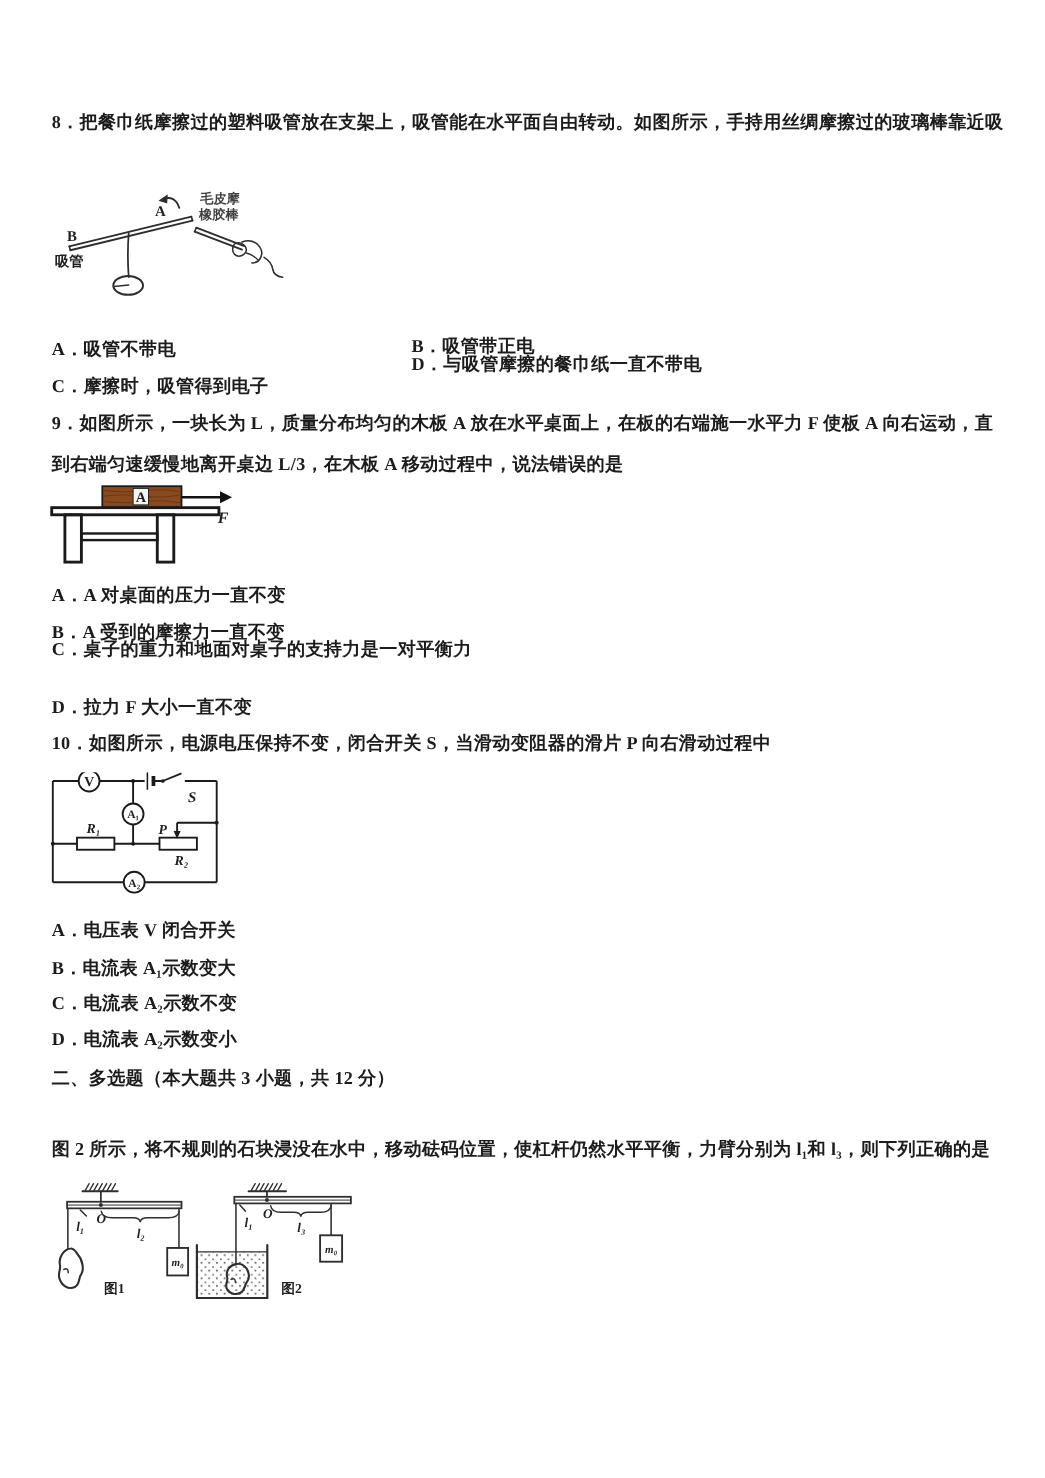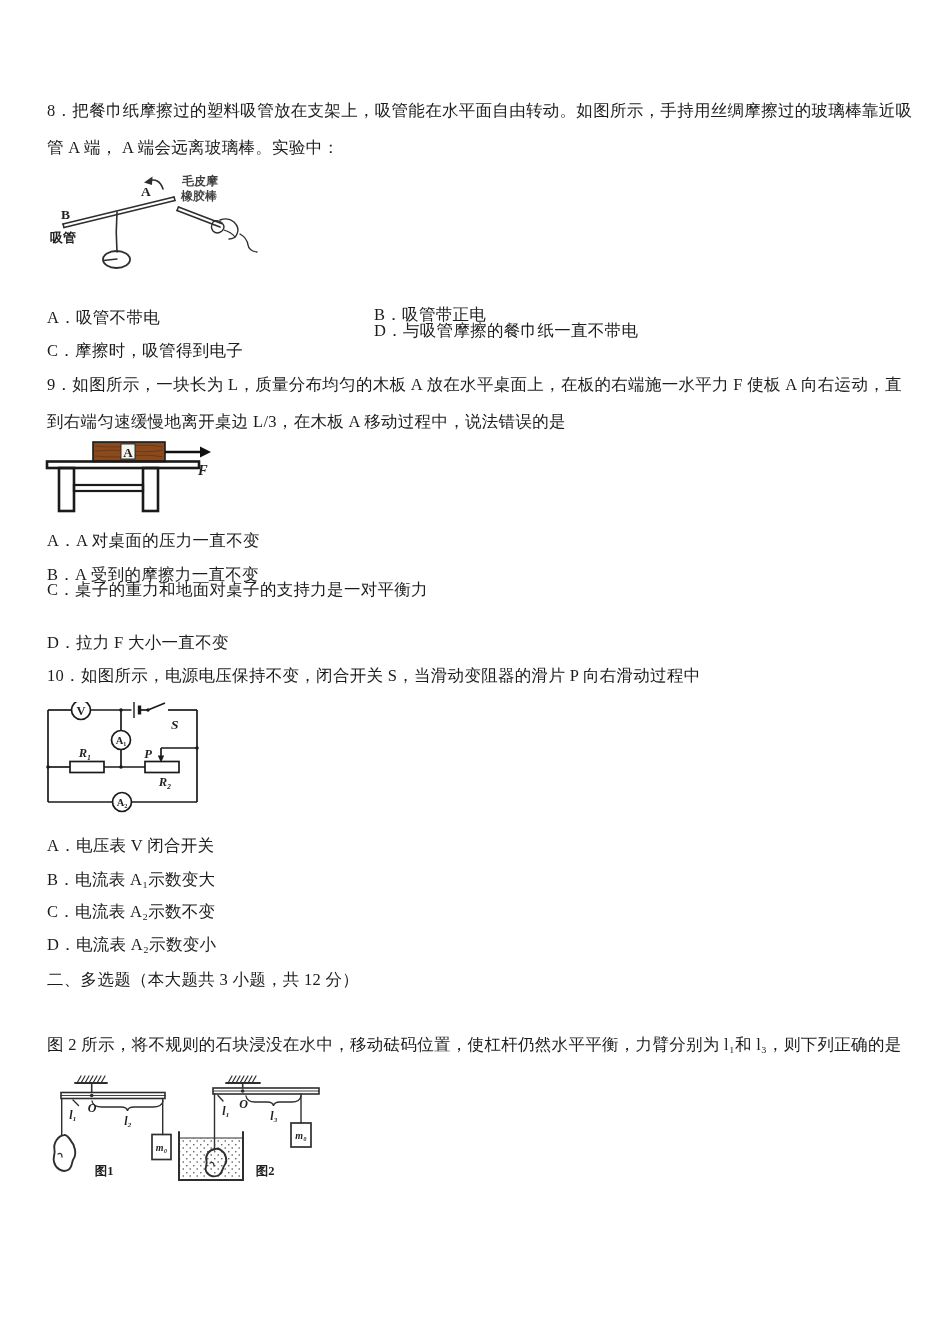--- a/index.html
+++ b/index.html
@@ -1,32 +1,31 @@
 <!DOCTYPE html>
 <html><head>
 <meta charset="utf-8">
 <style>
   html,body{margin:0;padding:0;background:#ffffff;}
   .page{position:relative;width:950px;height:1344px;background:#ffffff;overflow:hidden;
         font-family:"Liberation Serif","DejaVu Serif",serif;color:#1c1c1c;}
-  .tline{position:absolute;font-size:16.5px;font-weight:normal;white-space:nowrap;
+  .tline{position:absolute;font-size:16.5px;font-weight:bold;white-space:nowrap;
          letter-spacing:0.3px;color:#1c1c1c;}
   .fig{position:absolute;}
   .sk{stroke:#2e2e2e;fill:none;stroke-linecap:round;}
   .ck{stroke:#1a1a1a;fill:none;}
   .lab{font-family:"Liberation Serif","DejaVu Serif",serif;font-weight:bold;fill:#1f1f1f;}
   .ital{font-style:italic;}
 </style>
 </head>
 <body>
 
 <div class="page">
 
   <div class="tline" style="left:47px;top:100px">8．把餐巾纸摩擦过的塑料吸管放在支架上，吸管能在水平面自由转动。如图所示，手持用丝绸摩擦过的玻璃棒靠近吸</div>
-  <div class="tline" style="left:47px;top:137px">管 A 端， A 端会远离玻璃棒。实验中：</div>
 
   <svg class="fig" style="left:45px;top:172px" width="220" height="105" viewBox="0 0 220 105">
 
     <g>
       <line class="sk" x1="18" y1="52" x2="129" y2="25" stroke-width="1.7"></line>
       <line class="sk" x1="19" y1="55.5" x2="130" y2="28.5" stroke-width="1.7"></line>
       <line class="sk" x1="18" y1="52" x2="19" y2="55.5" stroke-width="1.5"></line>
       <line class="sk" x1="129" y1="25" x2="130" y2="28.5" stroke-width="1.5"></line>
     </g>
 

